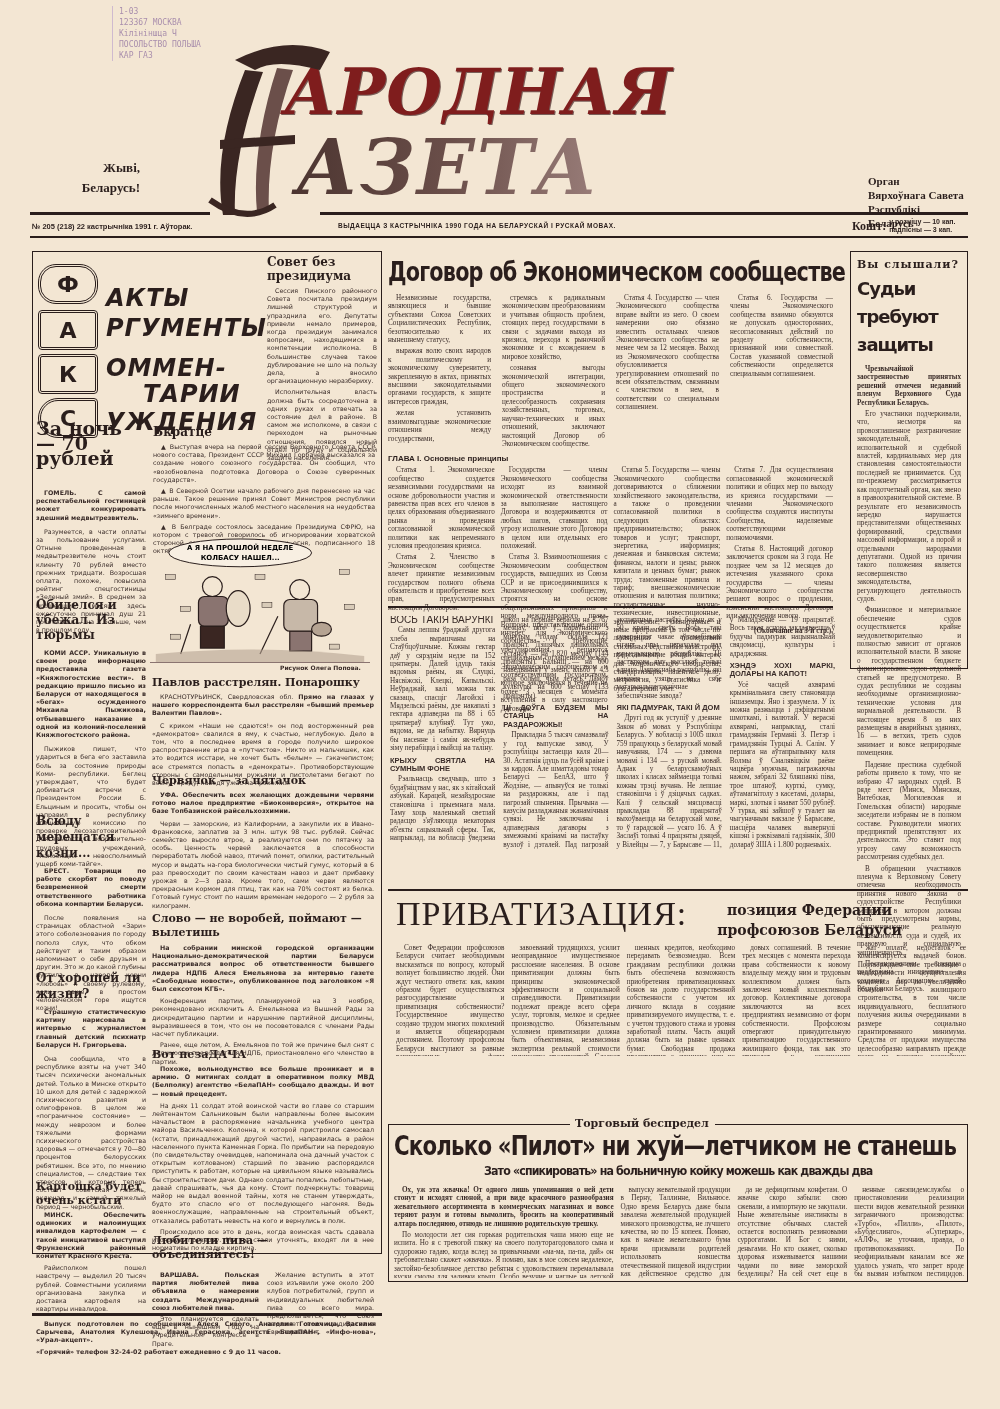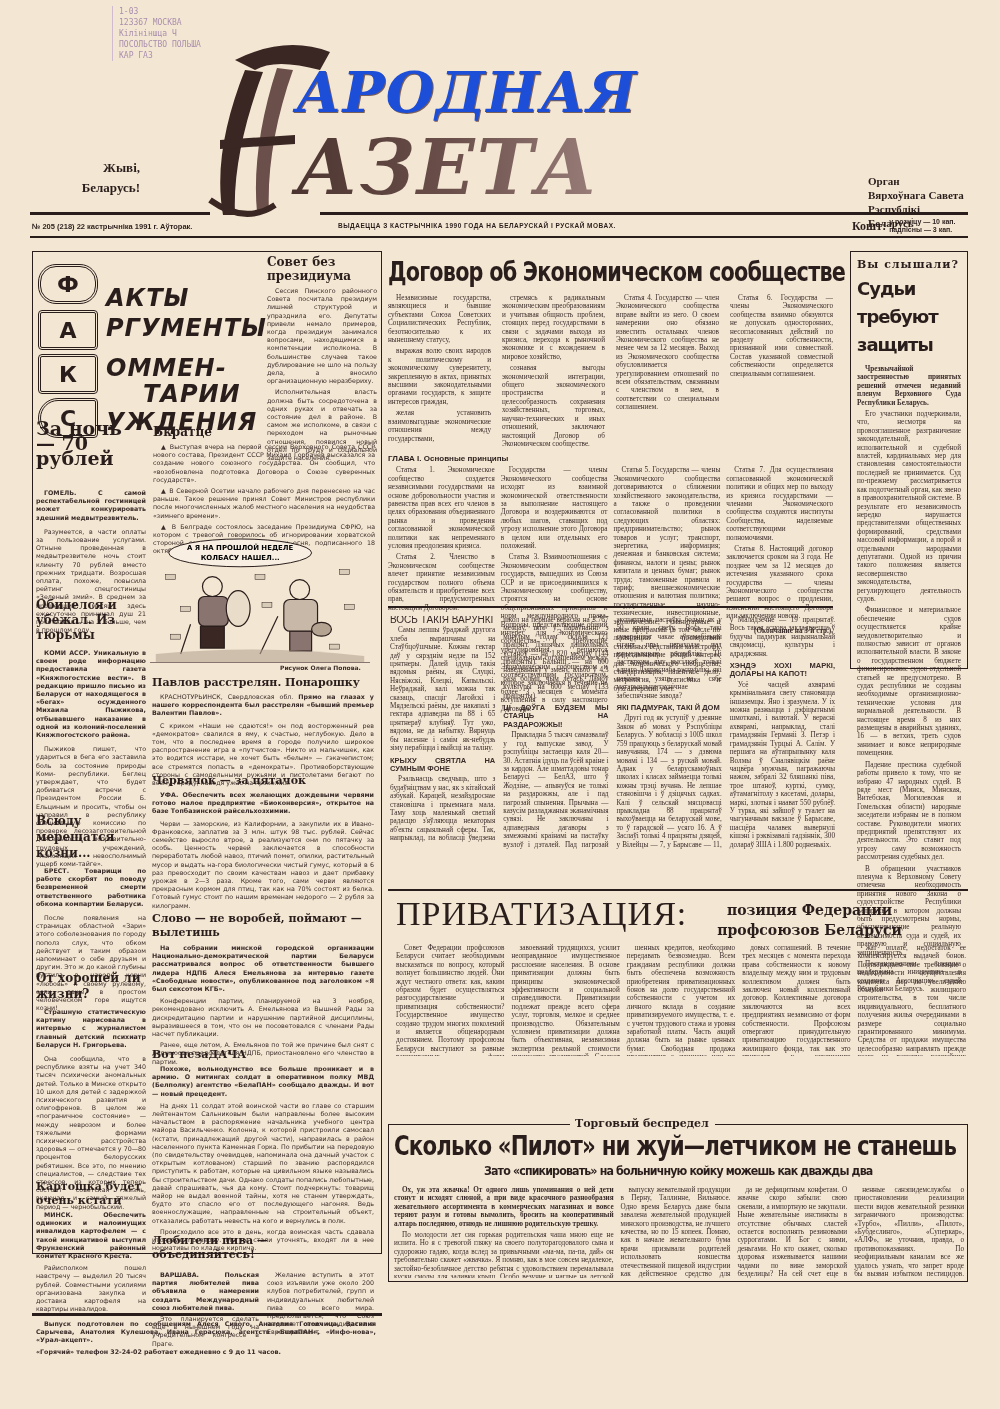--- a/index.html
+++ b/index.html
@@ -10,23 +10,23 @@
     font-family: "DejaVu Serif", serif;
     position: relative;
   }
   .abs { position: absolute; }
   .stamp {
     left: 112px; top: 6px; width: 130px;
     font-family: "DejaVu Sans Mono", monospace; font-size: 8px; line-height: 11px;
     color: #9c7fa6; opacity: .85; border-left: 1px solid #c9b3cf; padding-left: 6px;
   }
   .masthead-line1 {
-    left: 200px; top: 52px; width: 560px; height: 80px;
+    left: 188px; top: 52px; width: 560px; height: 80px;
     font-family: "DejaVu Serif", serif; font-weight: bold; font-style: italic;
-    font-size: 56px; letter-spacing: 1px; color: #1d4ed8; line-height: 80px;
+    font-size: 64px; letter-spacing: 1px; color: #7f1d1d; line-height: 80px;
     text-shadow: 1px 1px 0 #7a5e58;
   }
   .masthead-line2 {
     left: 200px; top: 128px; width: 560px; height: 80px;
     font-family: "DejaVu Serif", serif; font-weight: bold; font-style: italic;
     font-size: 76px; letter-spacing: 2px; line-height: 80px;
     background: linear-gradient(90deg,#3a2622 0%,#6b4f4a 45%,#a08480 75%,#3a2622 100%);
     -webkit-background-clip: text; background-clip: text; color: transparent;
   }
   .masthead-line2 span { padding-left: 96px; }

